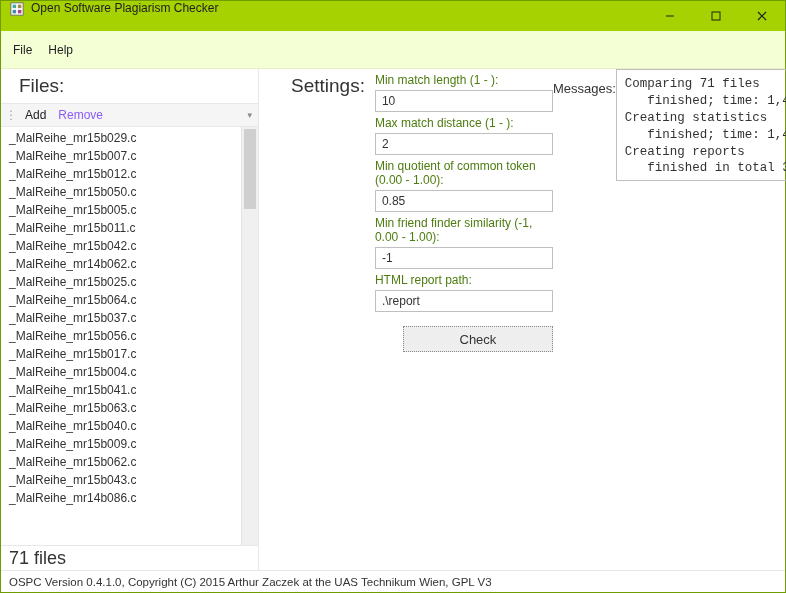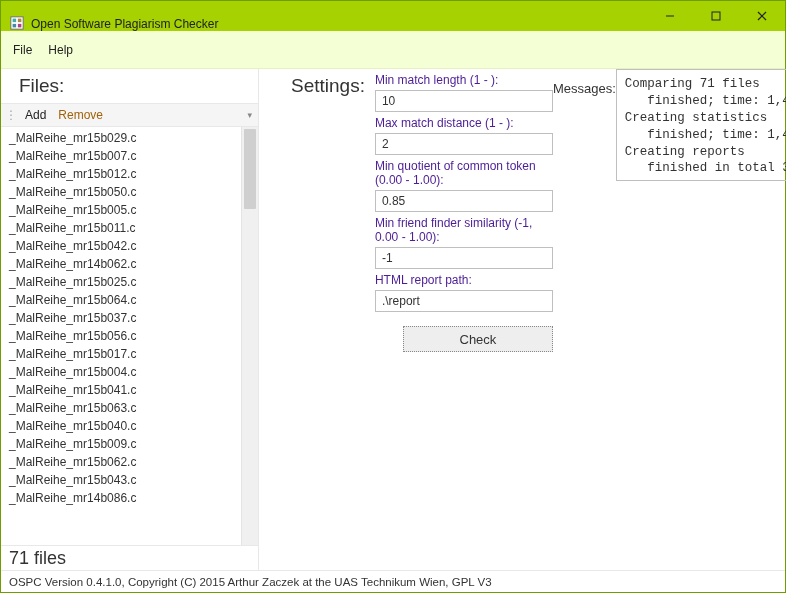--- a/index.html
+++ b/index.html
@@ -1,41 +1,41 @@
 <!DOCTYPE html>
 <html><head>
 <meta charset="utf-8">
 <style>
 * { box-sizing: border-box; margin: 0; padding: 0; }
 html, body { width: 786px; height: 593px; font-family: "Segoe UI", Tahoma, sans-serif; font-size: 12px; color: #333; background: #fff; overflow: hidden; }
 .window { width: 786px; height: 593px; display: flex; flex-direction: column; border: 1px solid #6f9c00; }
-.titlebar { height: 30px; background: #a5d200; display: flex; align-items: flex-end; padding: 0 0 0 8px; }
+.titlebar { height: 30px; background: #a5d200; display: flex; align-items: flex-start; padding: 0 0 0 8px; }
 .titlebar .icon { width: 16px; height: 16px; margin-right: 6px; display: inline-flex; align-items: center; justify-content: center; }
 .titlebar .icon svg { width: 14px; height: 14px; }
 .titlebar .title { flex: 1; font-size: 12px; color: #222; }
 .winbtn { width: 46px; height: 30px; display: flex; align-items: center; justify-content: center; color: #222; }
 .menubar { height: 38px; background: #f4ffd6; display: flex; align-items: center; padding: 0 4px; border-bottom: 1px solid #e6f0c0; }
 .menuitem { padding: 2px 8px; font-size: 12px; color: #222; }
 .content { flex: 1; display: flex; min-height: 0; }
 .left { width: 258px; display: flex; flex-direction: column; border-right: 1px solid #e8e8e8; }
 .panel-head { font-size: 19px; font-weight: 300; color: #333; padding: 6px 10px 6px 18px; }
 .left-toolbar { height: 24px; background: #f5f5f5; border-top: 1px solid #e8e8e8; border-bottom: 1px solid #e8e8e8; display: flex; align-items: center; padding: 0 4px; position: relative; }
 .left-toolbar .grip { color: #9aa; margin-right: 2px; font-size: 12px; line-height: 1; }
-.tb-btn { font-size: 12px; color: #a16207; padding: 2px 6px; }
+.tb-btn { font-size: 12px; color: #8b5cf6; padding: 2px 6px; }
 .tb-btn.active { color: #222; }
 .tb-drop { position: absolute; right: 6px; color: #888; font-size: 9px; }
 .filelist-wrap { flex: 1; display: flex; min-height: 0; border-top: 0; }
 .filelist { flex: 1; overflow-y: hidden; padding: 2px 0; }
 .file-item { font-size: 12px; color: #333; padding: 2px 8px; white-space: nowrap; }
 .scrollbar { width: 17px; background: #f0f0f0; border-left: 1px solid #e4e4e4; position: relative; }
 .scroll-thumb { position: absolute; left: 2px; right: 2px; top: 2px; height: 80px; background: #cfcfcf; border-radius: 1px; }
 .left-status { height: 20px; border-top: 1px solid #e8e8e8; display: flex; align-items: center; padding: 12px 8px; font-size: 18px; color: #333; text-align: center; }
 .right { flex: 1; display: flex; flex-direction: row; padding: 0 14px 0 14px; min-width: 0; }
 .form { display: flex; flex-direction: column; }
-.lbl { font-size: 12px; color: #4c1d95; padding: 4px 0 3px 0; }
+.lbl { font-size: 12px; color: #4d7c0f; padding: 4px 0 3px 0; }
 .inp { width: 100%; height: 22px; border: 1px solid #bfbfbf; padding: 2px 6px; font-size: 12px; color: #333; background: #fff; }
 .check-btn { margin-top: 14px; width: 150px; height: 26px; border: 1px dotted #888; background: #eee; font-size: 13px; color: #333; display: flex; align-items: center; justify-content: center; margin-left: 28px; }
 .msgs-head { font-size: 13px; font-weight: 300; color: #333; padding: 12px 0 8px 0; }
 .msgs { border: 1px solid #bfbfbf; padding: 6px 8px; font-family: Consolas, "Courier New", monospace; font-size: 12.5px; color: #333; white-space: pre; line-height: 1.35; height: 112px; }
 .progress { margin-top: 12px; height: 22px; background: #e6e6e6; position: relative; margin-bottom: 4px; }
 .progress-fill { position: absolute; inset: 0; background: #06b000; }
 .footer { height: 22px; border-top: 1px solid #e8e8e8; display: flex; align-items: center; padding: 0 8px; font-size: 11.5px; color: #333; background: #fff; }
 </style>
 </head>
 <body>

